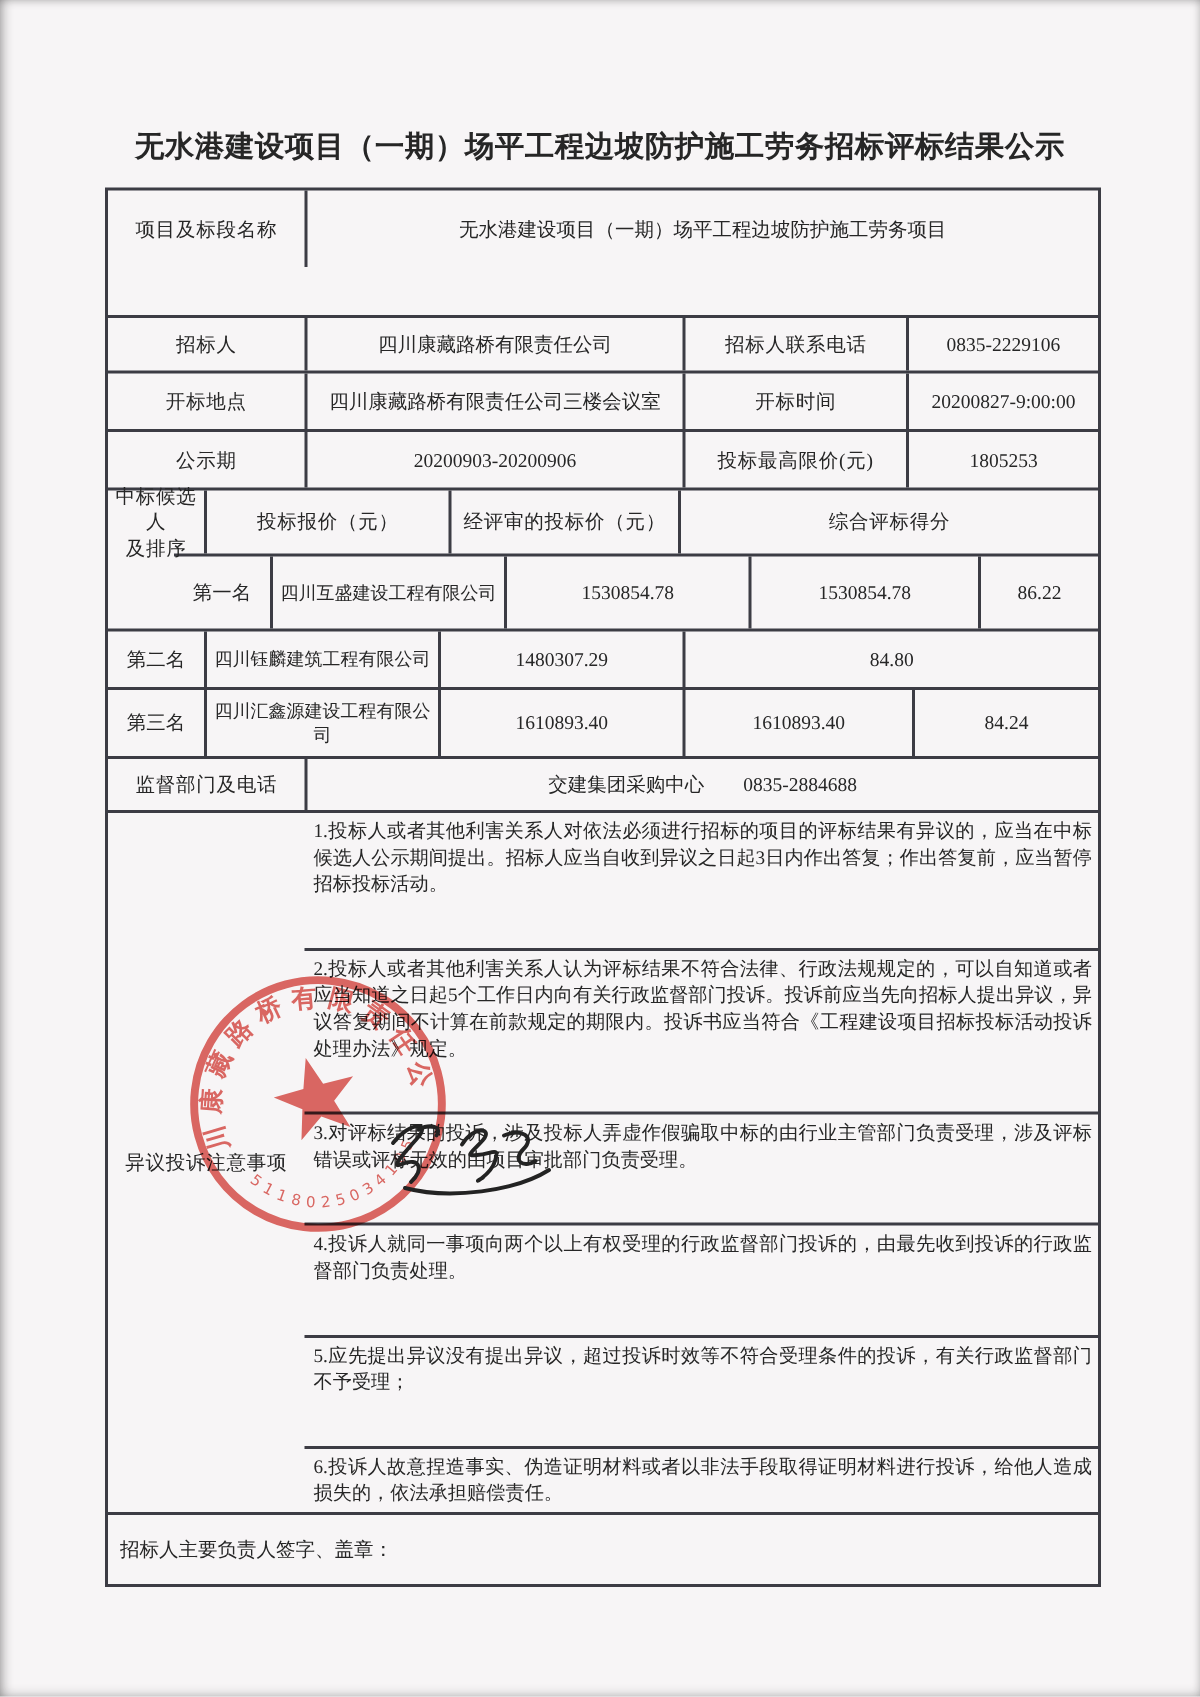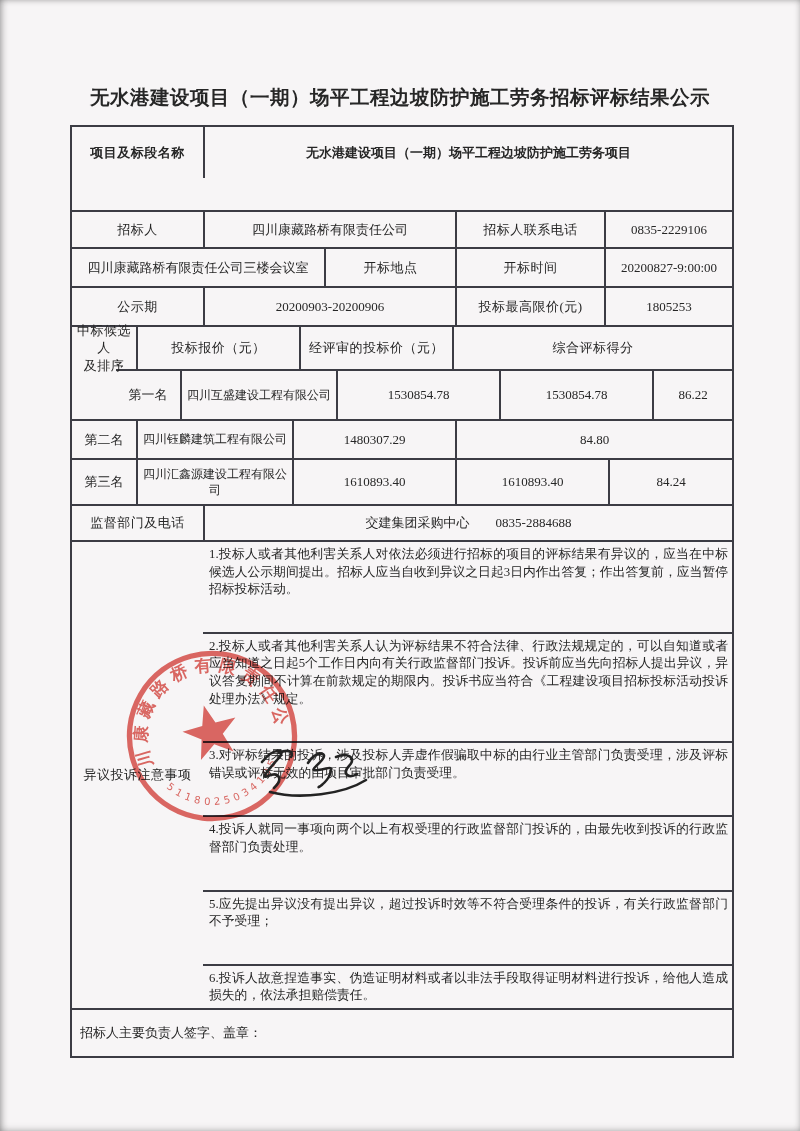--- a/index.html
+++ b/index.html
@@ -56,21 +56,21 @@
   .c + .c{border-left:2px solid var(--line);}
   .lab{letter-spacing:.5px;}
   .w131{flex:0 0 131px;}
   .w252{flex:0 0 252px;}
   .w149{flex:0 0 149px;}
   .w64{flex:0 0 64px;border-radius:12px;}
   .w156{flex:0 0 156px;}
   .w163{flex:0 0 163px;}
   .w153{flex:0 0 153px;}
   .rest{flex:1 1 auto;}
-  .h51{height:51px;font-weight:bold;} .h35{height:35px;margin-top:32px;} .h37{height:37px;}
+  .h51{height:51px;} .h35{height:35px;margin-top:32px;} .h37{height:37px;}
   .h42{height:42px;} .h48{height:48px;margin-left:44px;} .h44{height:44px;}
   .h34{height:34px;} .h46{height:46px;}
   .prewrap{white-space:pre-line;}
   .name-cell{font-size:12px;}
   .notes-col{flex:1 1 auto;display:flex;flex-direction:column;gap:30px;}
   .note{
     box-sizing:border-box;
     padding:4px 4px 3px 6px;
     font-size:12.8px;
     line-height:17.6px;
@@ -111,22 +111,22 @@
     </div>
 
     <div class="row h35">
       <div class="c lab w131">招标人</div>
       <div class="c w252">四川康藏路桥有限责任公司</div>
       <div class="c lab w149">招标人联系电话</div>
       <div class="c rest">0835-2229106</div>
     </div>
 
     <div class="row h37">
+      <div class="c lab w131">开标地点</div>
       <div class="c w252">四川康藏路桥有限责任公司三楼会议室</div>
-      <div class="c lab w131">开标地点</div>
       <div class="c lab w149">开标时间</div>
       <div class="c rest">20200827-9:00:00</div>
     </div>
 
     <div class="row h37">
       <div class="c lab w131">公示期</div>
       <div class="c w252">20200903-20200906</div>
       <div class="c lab w149">投标最高限价(元)</div>
       <div class="c rest">1805253</div>
     </div>

